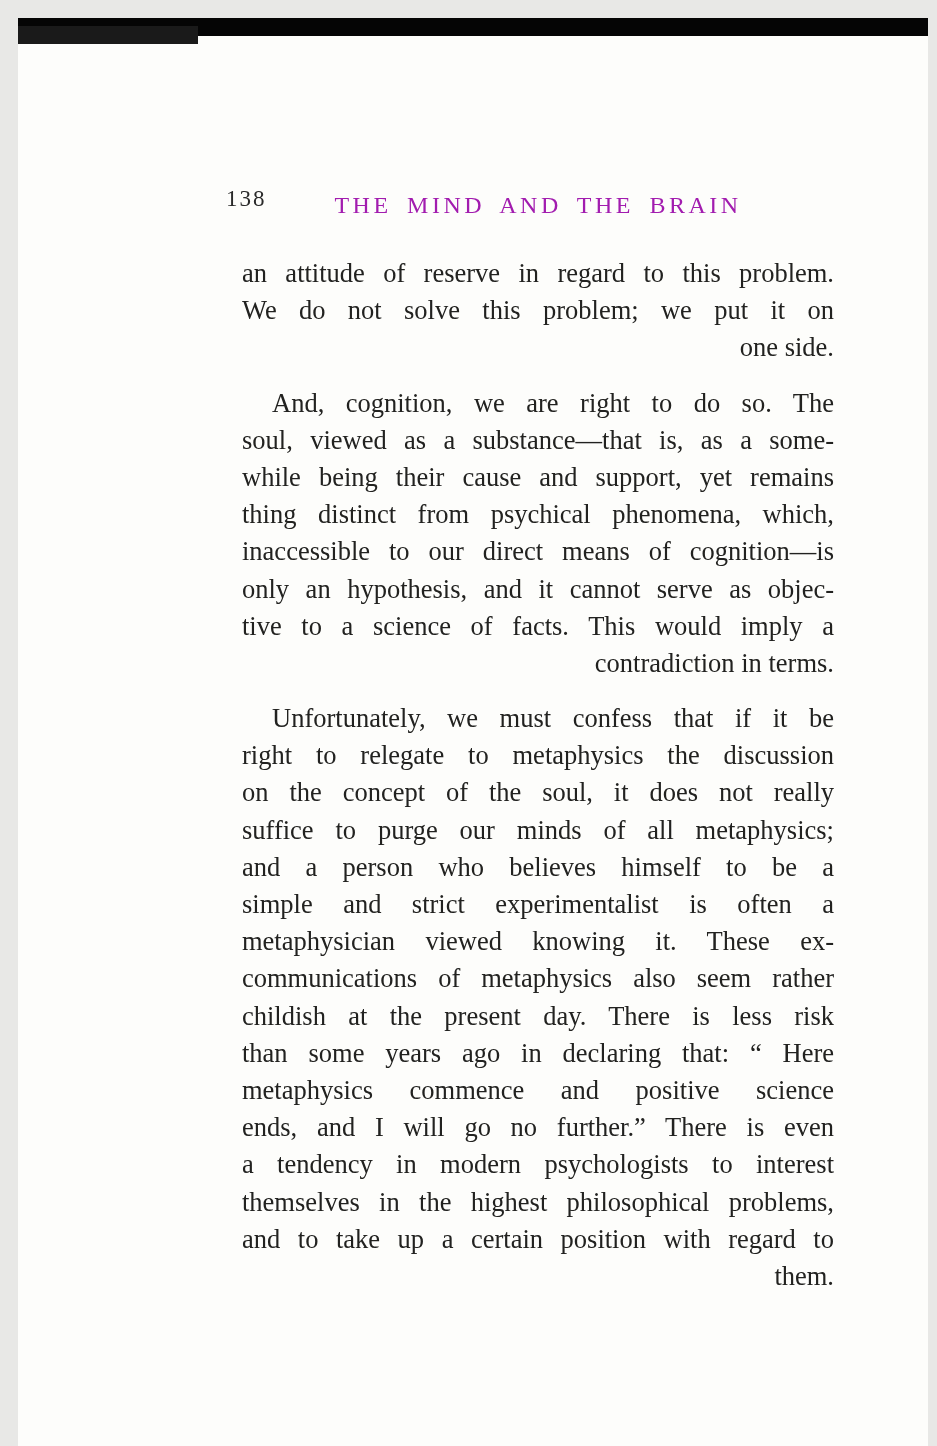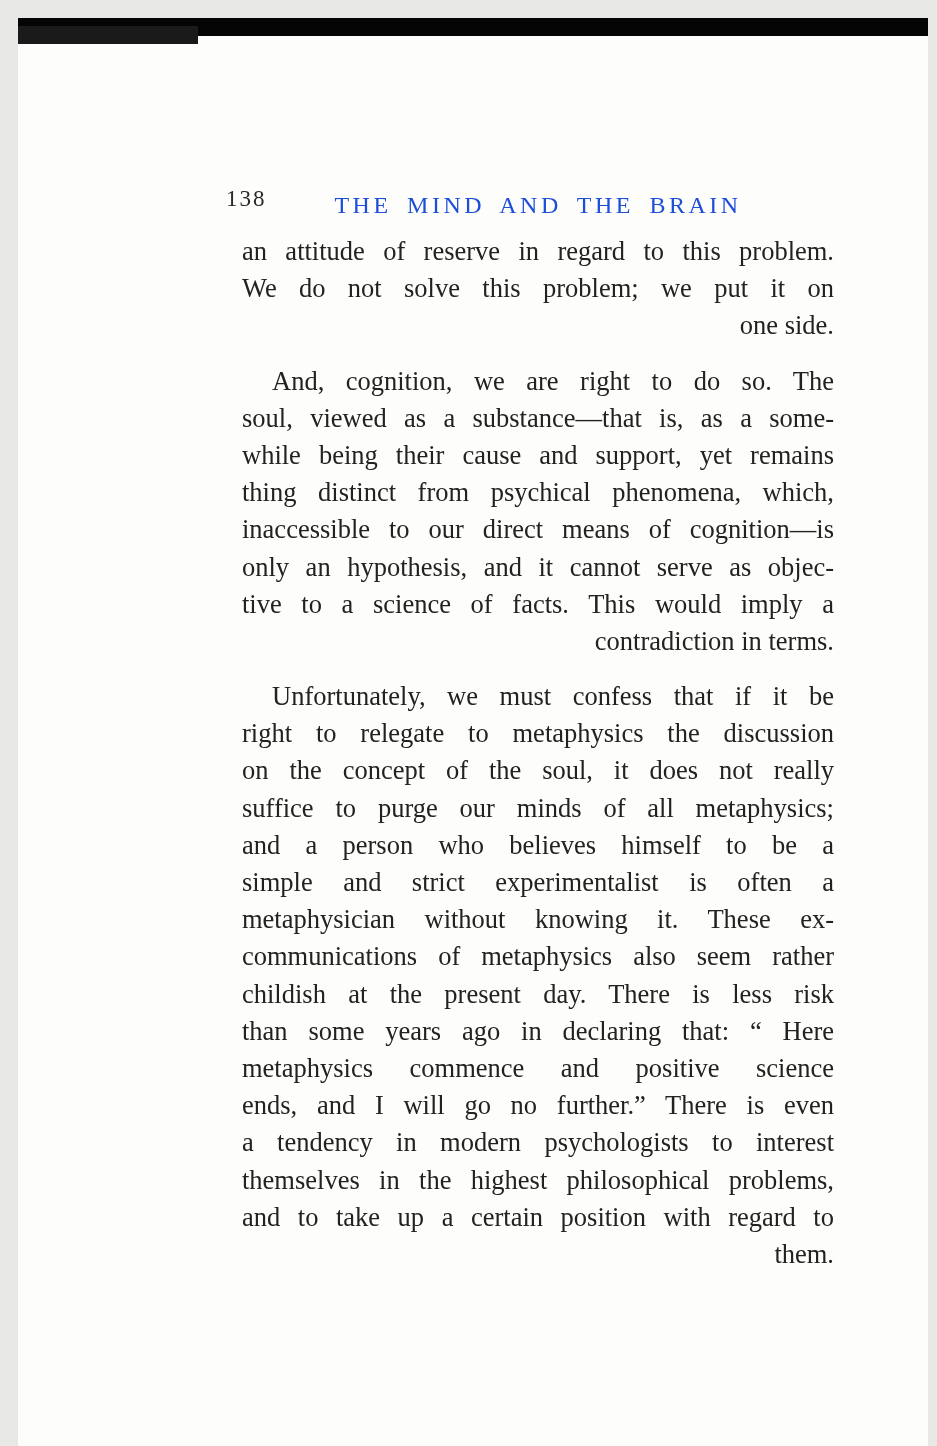--- a/index.html
+++ b/index.html
@@ -48,26 +48,26 @@
     color: #2a2a2a;
   }
   .running-title {
     position: absolute;
     left: 0;
     width: 100%;
     text-align: center;
     font-size: 24px;
     letter-spacing: 3.5px;
     word-spacing: 6px;
-    color: #1d4ed8;
+    color: #a21caf;
   }
   .text-block {
     position: absolute;
     left: 197px;
-    top: 188px;
+    top: 210px;
     width: 646px;
   }
   .paragraph { width: 100%; }
   .line {
     font-size: 26.5px;
     line-height: 37.2px;
     height: 37.2px;
     white-space: normal;
     text-align: right;
     color: #222220;
@@ -110,21 +110,21 @@
         <div class="line j">tive to a science of facts.  This would imply a</div>
         <div class="line">contradiction in terms.</div>
       </div>
       <div class="paragraph">
         <div class="line j first">Unfortunately, we must confess that if it be</div>
         <div class="line j">right to relegate to metaphysics the discussion</div>
         <div class="line j">on the concept of the soul, it does not really</div>
         <div class="line j">suffice to purge our minds of all metaphysics;</div>
         <div class="line j">and a person who believes himself to be a</div>
         <div class="line j">simple and strict experimentalist is often a</div>
-        <div class="line j">metaphysician without knowing it.  These ex-</div>
+        <div class="line j">metaphysician viewed knowing it.  These ex-</div>
         <div class="line j">communications of metaphysics also seem rather</div>
         <div class="line j">childish at the present day.  There is less risk</div>
         <div class="line j">than some years ago in declaring that: “ Here</div>
         <div class="line j">metaphysics commence and positive science</div>
         <div class="line j">ends, and I will go no further.”  There is even</div>
         <div class="line j">a tendency in modern psychologists to interest</div>
         <div class="line j">themselves in the highest philosophical problems,</div>
         <div class="line j">and to take up a certain position with regard to</div>
         <div class="line">them.</div>
       </div>

